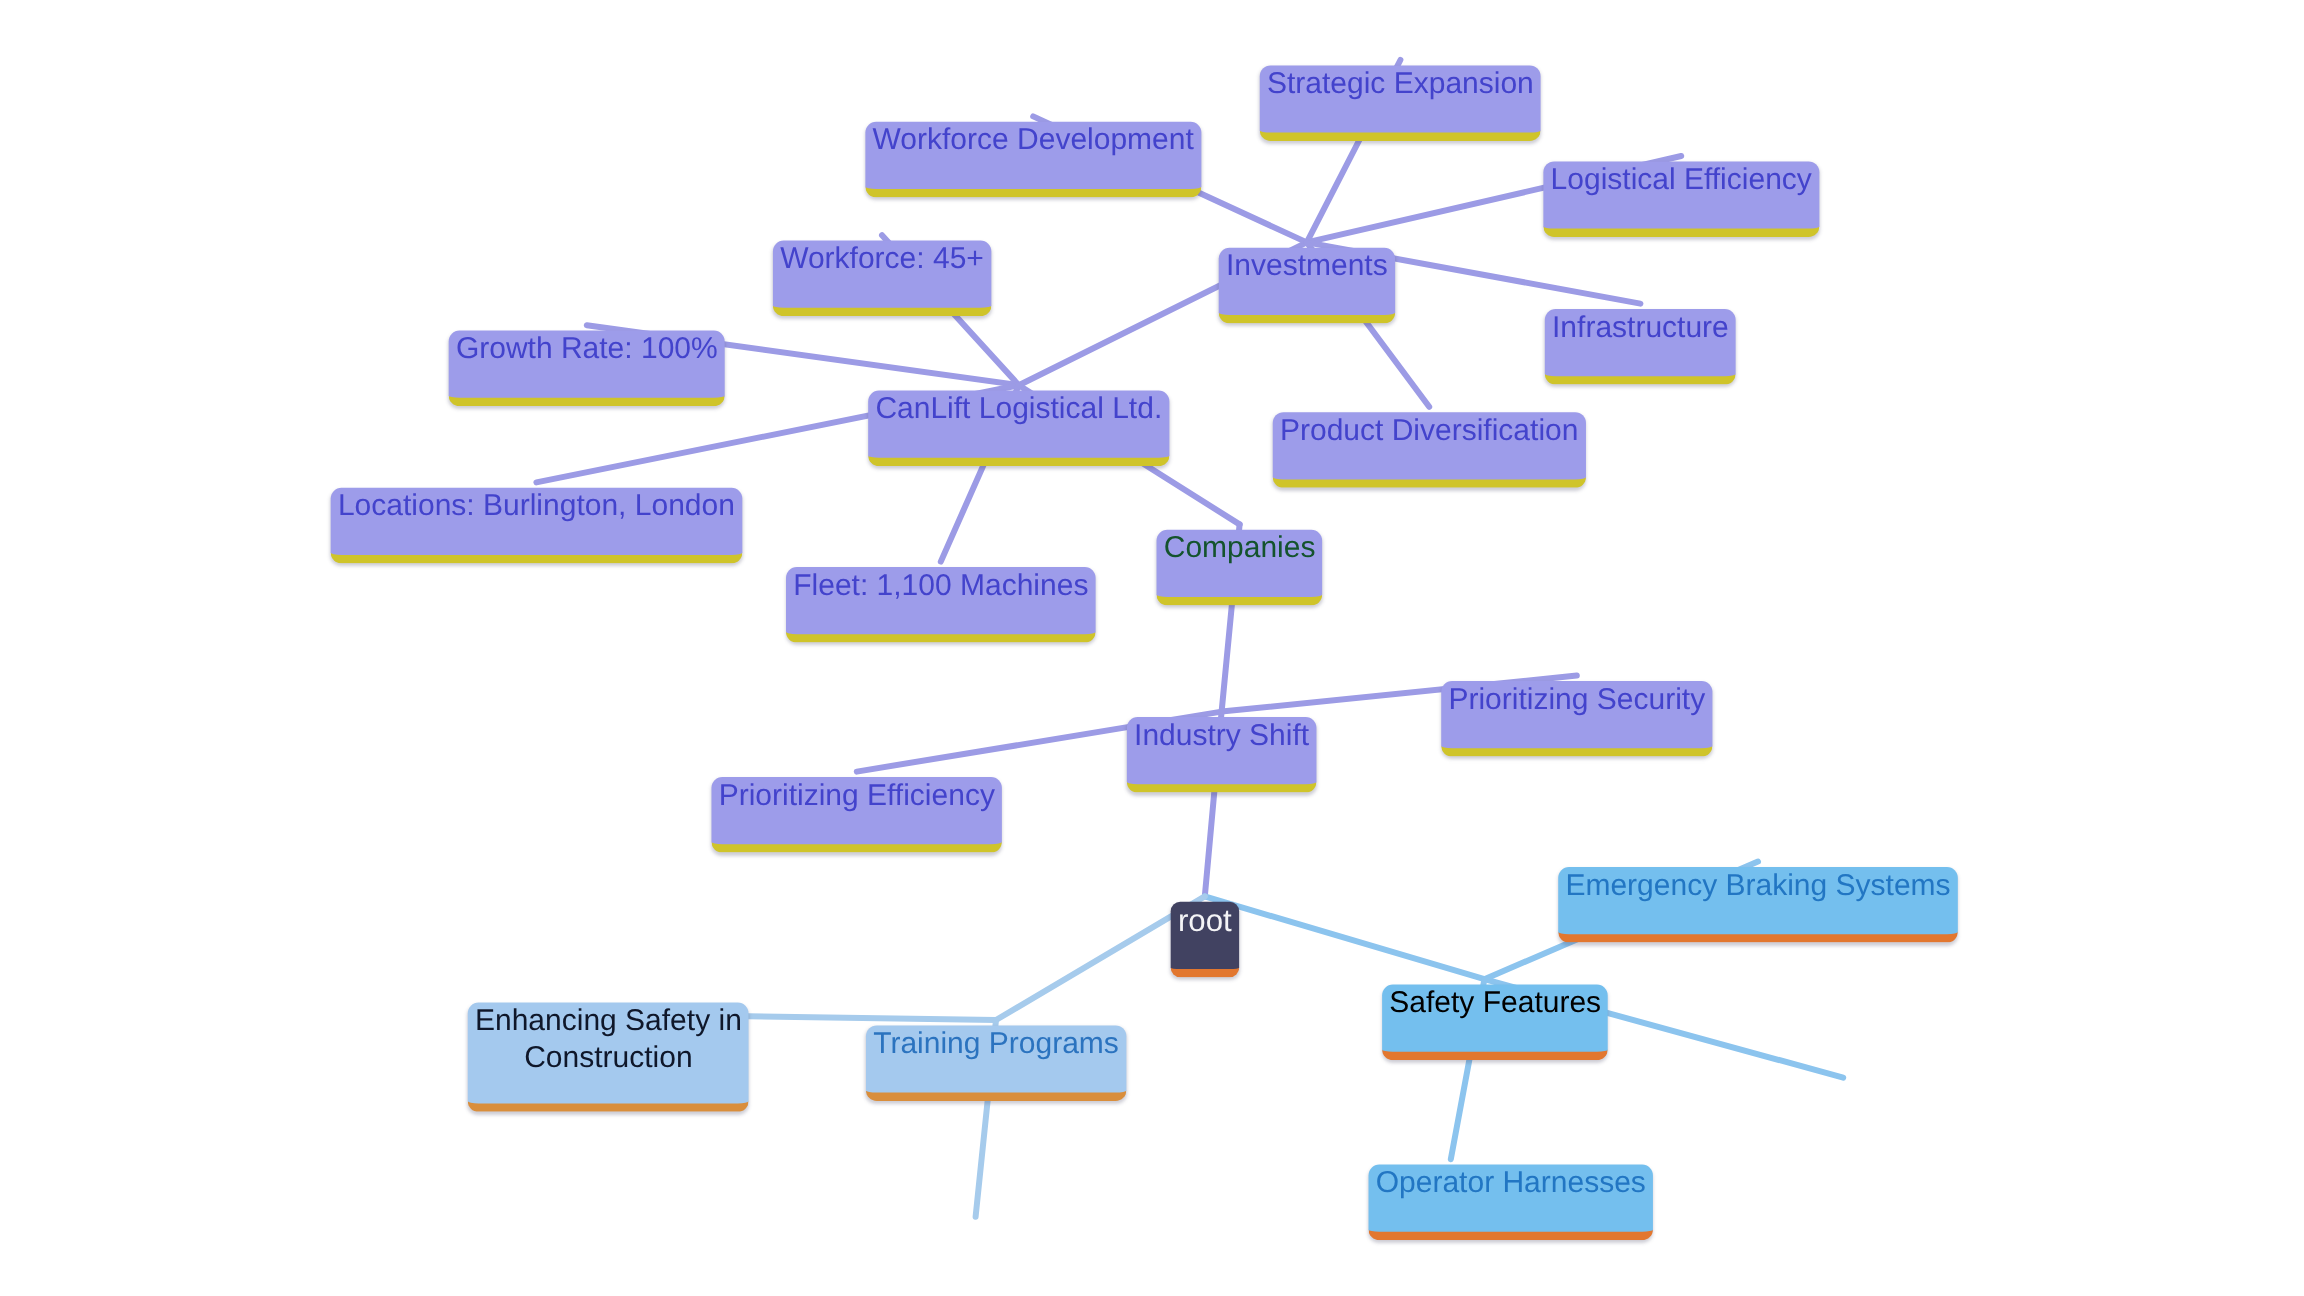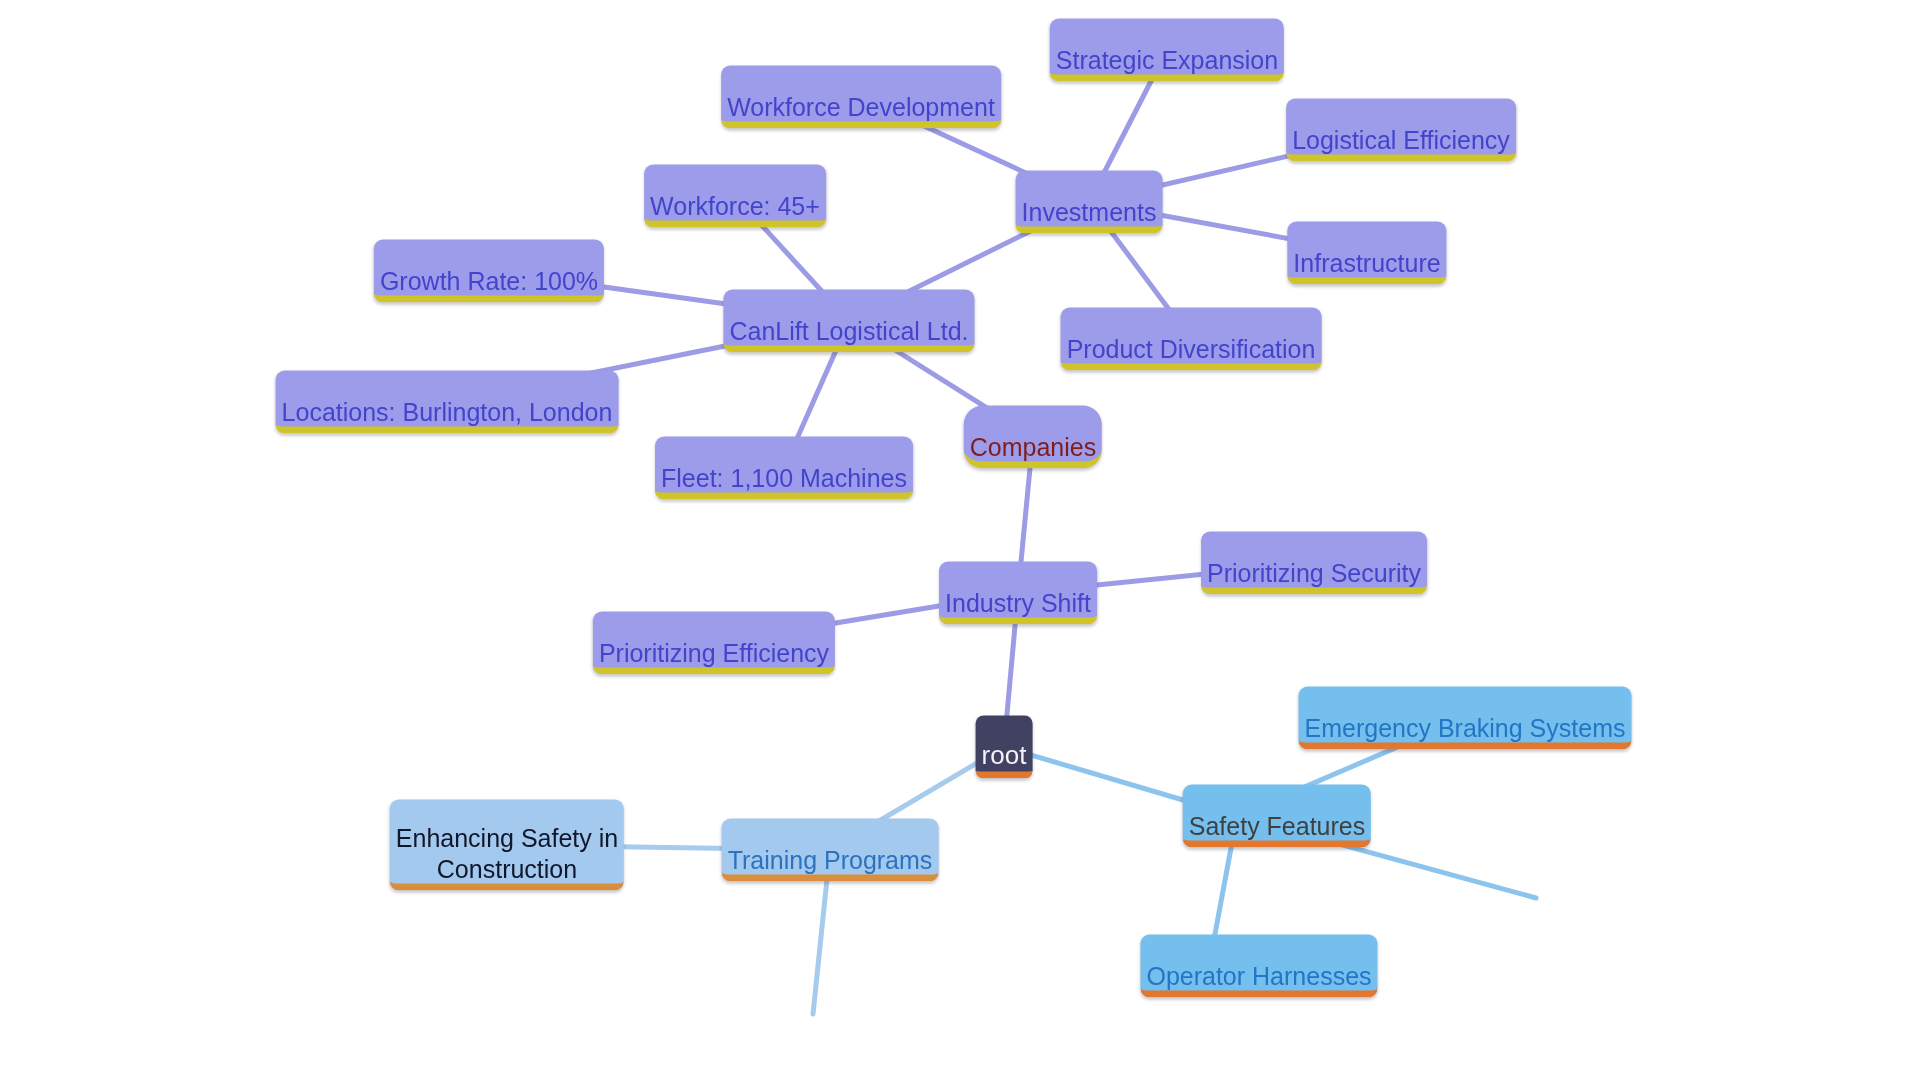--- a/index.html
+++ b/index.html
@@ -20,29 +20,30 @@
     left: 0;
     top: 0;
     width: 1920px;
     height: 1080px;
     pointer-events: none;
   }
   .node {
     position: absolute;
     transform: translate(-50%, -50%);
     display: flex;
-    align-items: flex-end;
+    align-items: flex-start;
     justify-content: center;
     text-align: center;
     border-radius: 9px;
     border-bottom: 7px solid transparent;
     box-shadow: 0 2px 3px rgba(60,60,90,0.25);
     font-size: 25px;
     cursor: pointer;
     box-sizing: content-box;
+    margin-top: 36px;
   }
   .node .label {
     white-space: pre;
     line-height: 1.22;
     padding: 0 6px;
   }
   .node.root-node {
     font-size: 26px;
     border-radius: 8px;
   }
@@ -81,21 +82,21 @@
     </div>
     <div class="node" style="left: 1018px; top: 593px; min-width: 144px; height: 56px; background: rgb(157, 156, 234); color: rgb(67, 67, 204); border-bottom-color: rgb(207, 196, 42);">
       <span class="label">Industry Shift</span>
     </div>
     <div class="node" style="left: 714px; top: 643px; min-width: 217px; height: 56px; background: rgb(157, 156, 234); color: rgb(67, 67, 204); border-bottom-color: rgb(207, 196, 42);">
       <span class="label">Prioritizing Efficiency</span>
     </div>
     <div class="node" style="left: 1314px; top: 563px; min-width: 208px; height: 56px; background: rgb(157, 156, 234); color: rgb(67, 67, 204); border-bottom-color: rgb(207, 196, 42);">
       <span class="label">Prioritizing Security</span>
     </div>
-    <div class="node" style="left: 1033px; top: 437px; min-width: 122px; height: 56px; background: rgb(157, 156, 234); color: #7f1d1d; border-bottom-color: rgb(207, 196, 42); border-radius: 19px;">
+    <div class="node" style="left: 1033px; top: 437px; min-width: 122px; height: 56px; background: rgb(157, 156, 234); color: #14532d; border-bottom-color: rgb(207, 196, 42);">
       <span class="label">Companies</span>
     </div>
     <div class="node" style="left: 849px; top: 321px; min-width: 242px; height: 56px; background: rgb(157, 156, 234); color: rgb(67, 67, 204); border-bottom-color: rgb(207, 196, 42);">
       <span class="label">CanLift Logistical Ltd.</span>
     </div>
     <div class="node" style="left: 735px; top: 196px; min-width: 164px; height: 56px; background: rgb(157, 156, 234); color: rgb(67, 67, 204); border-bottom-color: rgb(207, 196, 42);">
       <span class="label">Workforce: 45+</span>
     </div>
     <div class="node" style="left: 489px; top: 271px; min-width: 208px; height: 56px; background: rgb(157, 156, 234); color: rgb(67, 67, 204); border-bottom-color: rgb(207, 196, 42);">
       <span class="label">Growth Rate: 100%</span>
@@ -117,21 +118,21 @@
     </div>
     <div class="node" style="left: 1401px; top: 130px; min-width: 209px; height: 56px; background: rgb(157, 156, 234); color: rgb(67, 67, 204); border-bottom-color: rgb(207, 196, 42);">
       <span class="label">Logistical Efficiency</span>
     </div>
     <div class="node" style="left: 1367px; top: 253px; min-width: 154px; height: 56px; background: rgb(157, 156, 234); color: rgb(67, 67, 204); border-bottom-color: rgb(207, 196, 42);">
       <span class="label">Infrastructure</span>
     </div>
     <div class="node" style="left: 1191px; top: 339px; min-width: 241px; height: 56px; background: rgb(157, 156, 234); color: rgb(67, 67, 204); border-bottom-color: rgb(207, 196, 42);">
       <span class="label">Product Diversification</span>
     </div>
-    <div class="node" style="left: 1277px; top: 816px; min-width: 170px; height: 56px; background: rgb(116, 191, 238); color: #404040; border-bottom-color: rgb(226, 119, 47);">
+    <div class="node" style="left: 1246px; top: 816px; min-width: 170px; height: 56px; background: rgb(116, 191, 238); color: #000000; border-bottom-color: rgb(226, 119, 47);">
       <span class="label">Safety Features</span>
     </div>
     <div class="node" style="left: 1465px; top: 718px; min-width: 300px; height: 56px; background: rgb(116, 191, 238); color: rgb(34, 118, 195); border-bottom-color: rgb(226, 119, 47);">
       <span class="label">Emergency Braking Systems</span>
     </div>
     <div class="node" style="left: 1259px; top: 966px; min-width: 215px; height: 56px; background: rgb(116, 191, 238); color: rgb(34, 118, 195); border-bottom-color: rgb(226, 119, 47);">
       <span class="label">Operator Harnesses</span>
     </div>
     <div class="node" style="left: 830px; top: 850px; min-width: 191px; height: 56px; background: rgb(164, 201, 238); color: rgb(43, 115, 191); border-bottom-color: rgb(217, 142, 60);">
       <span class="label">Training Programs</span>

